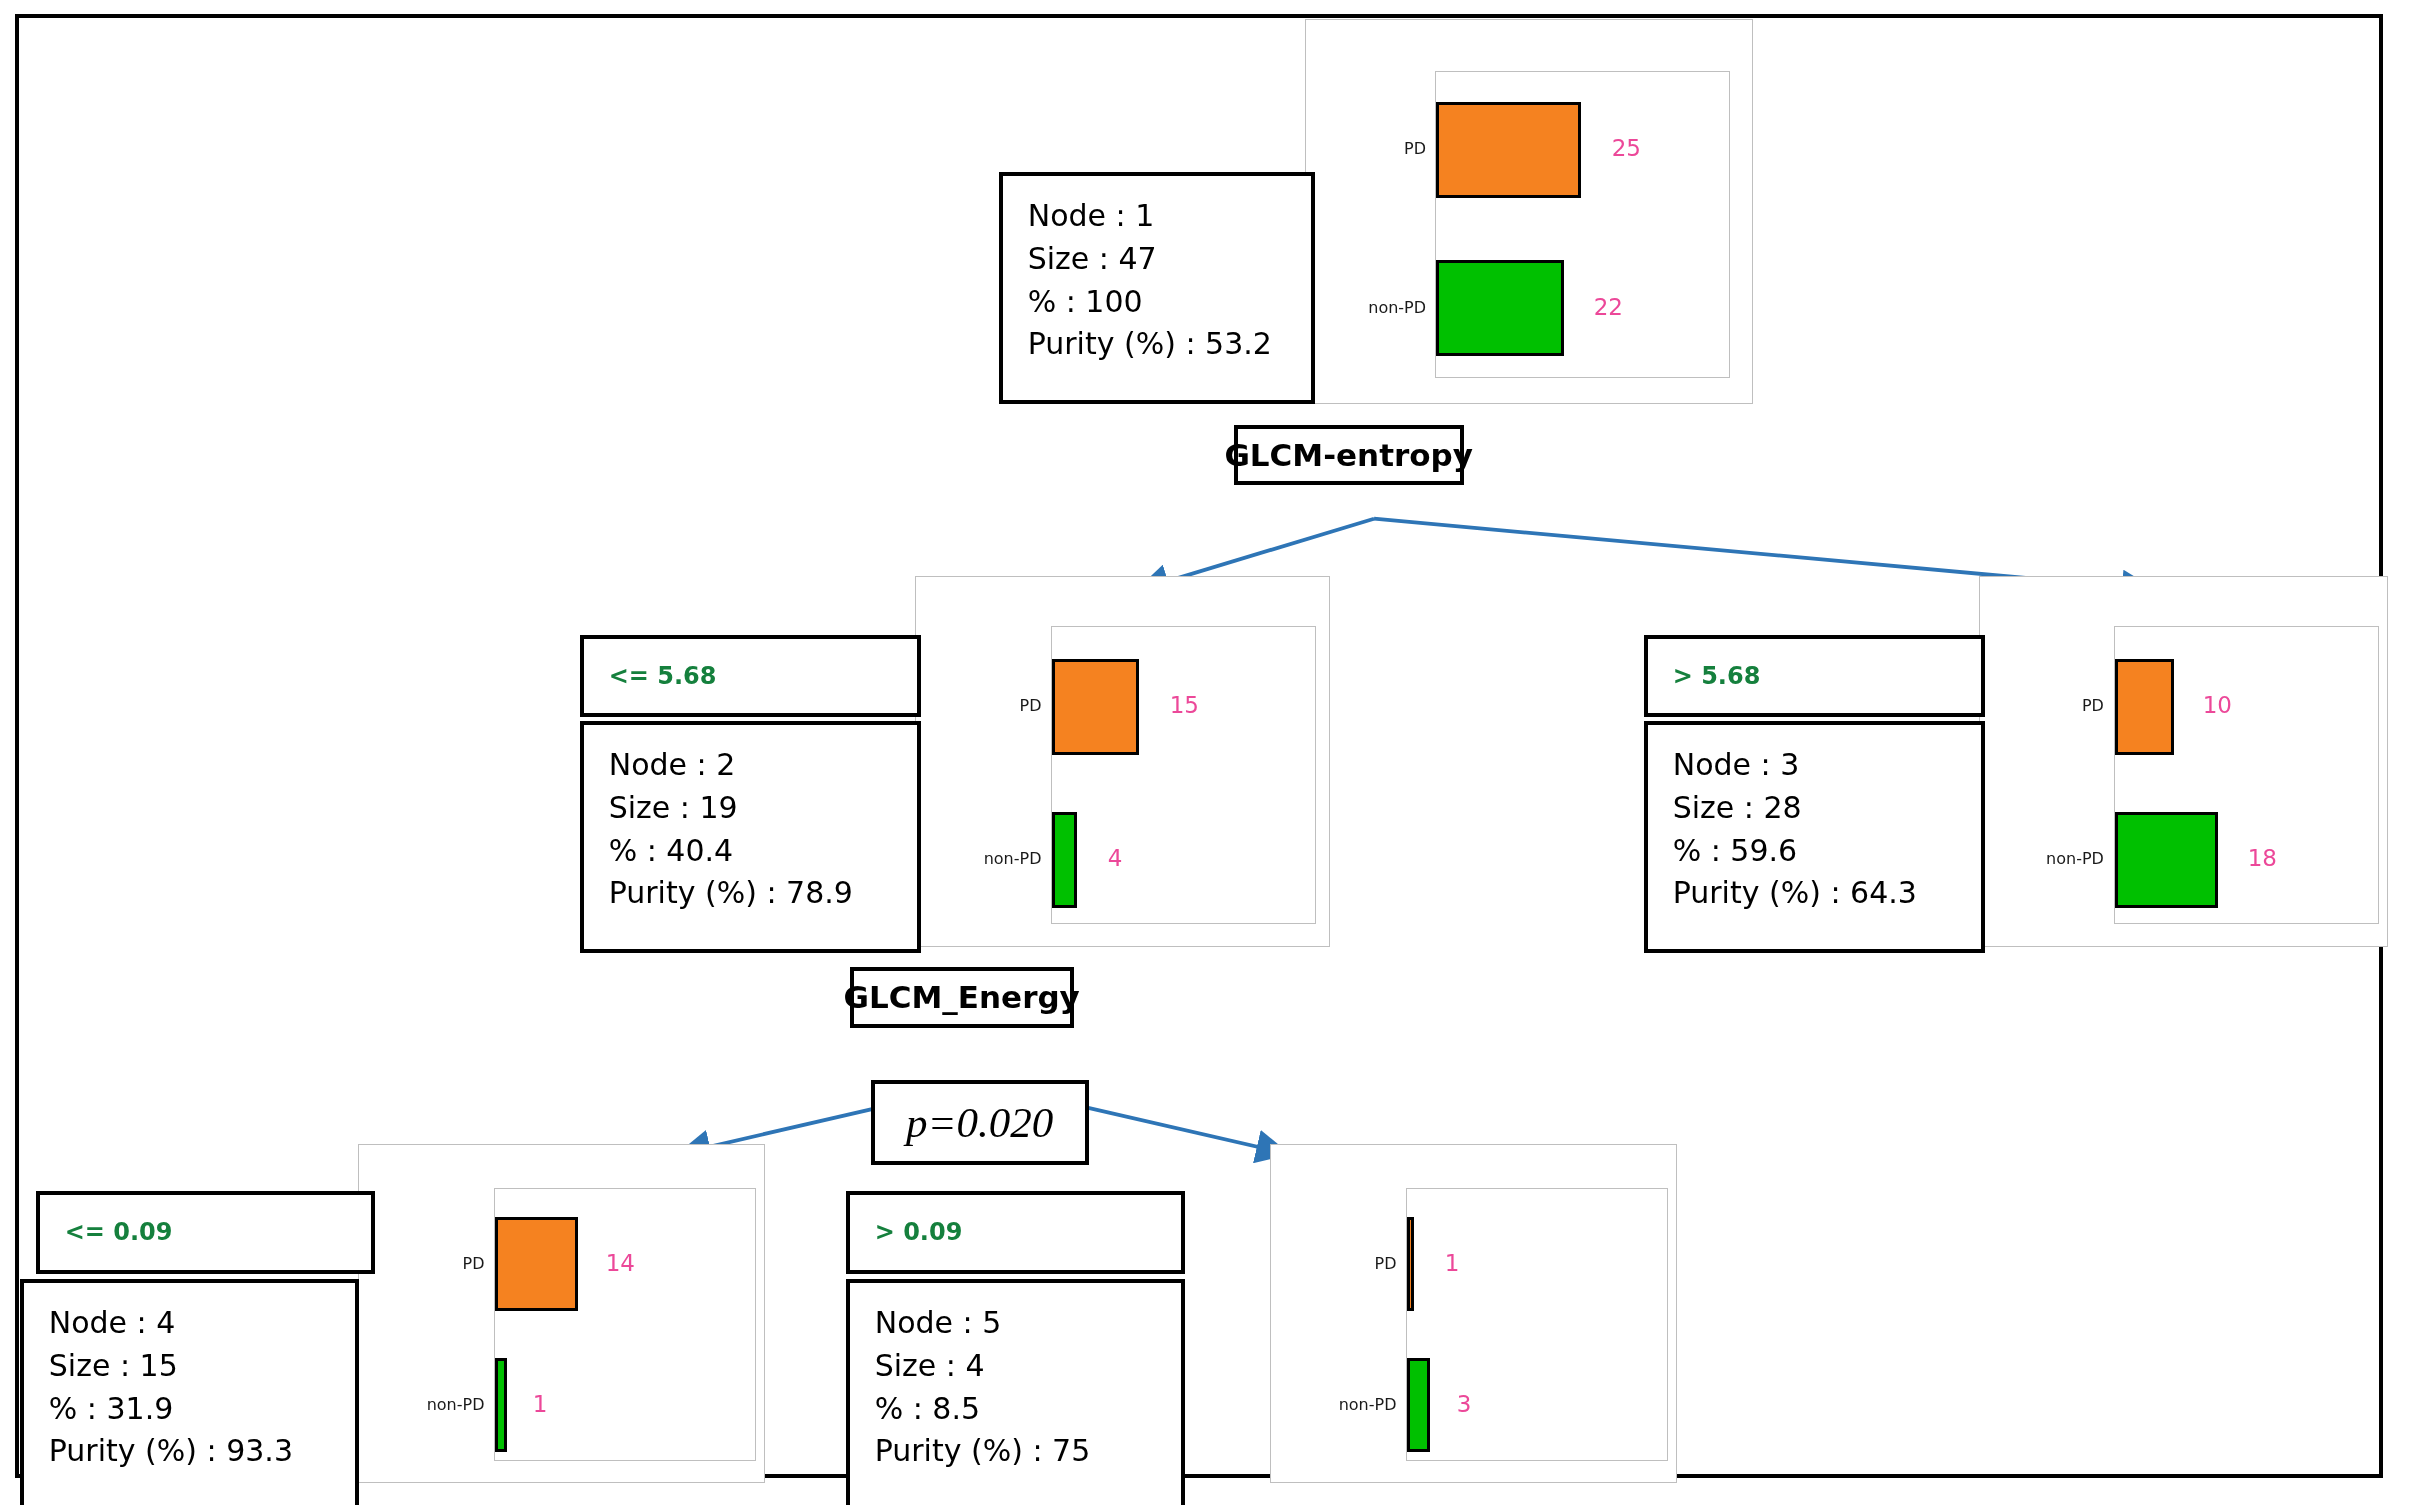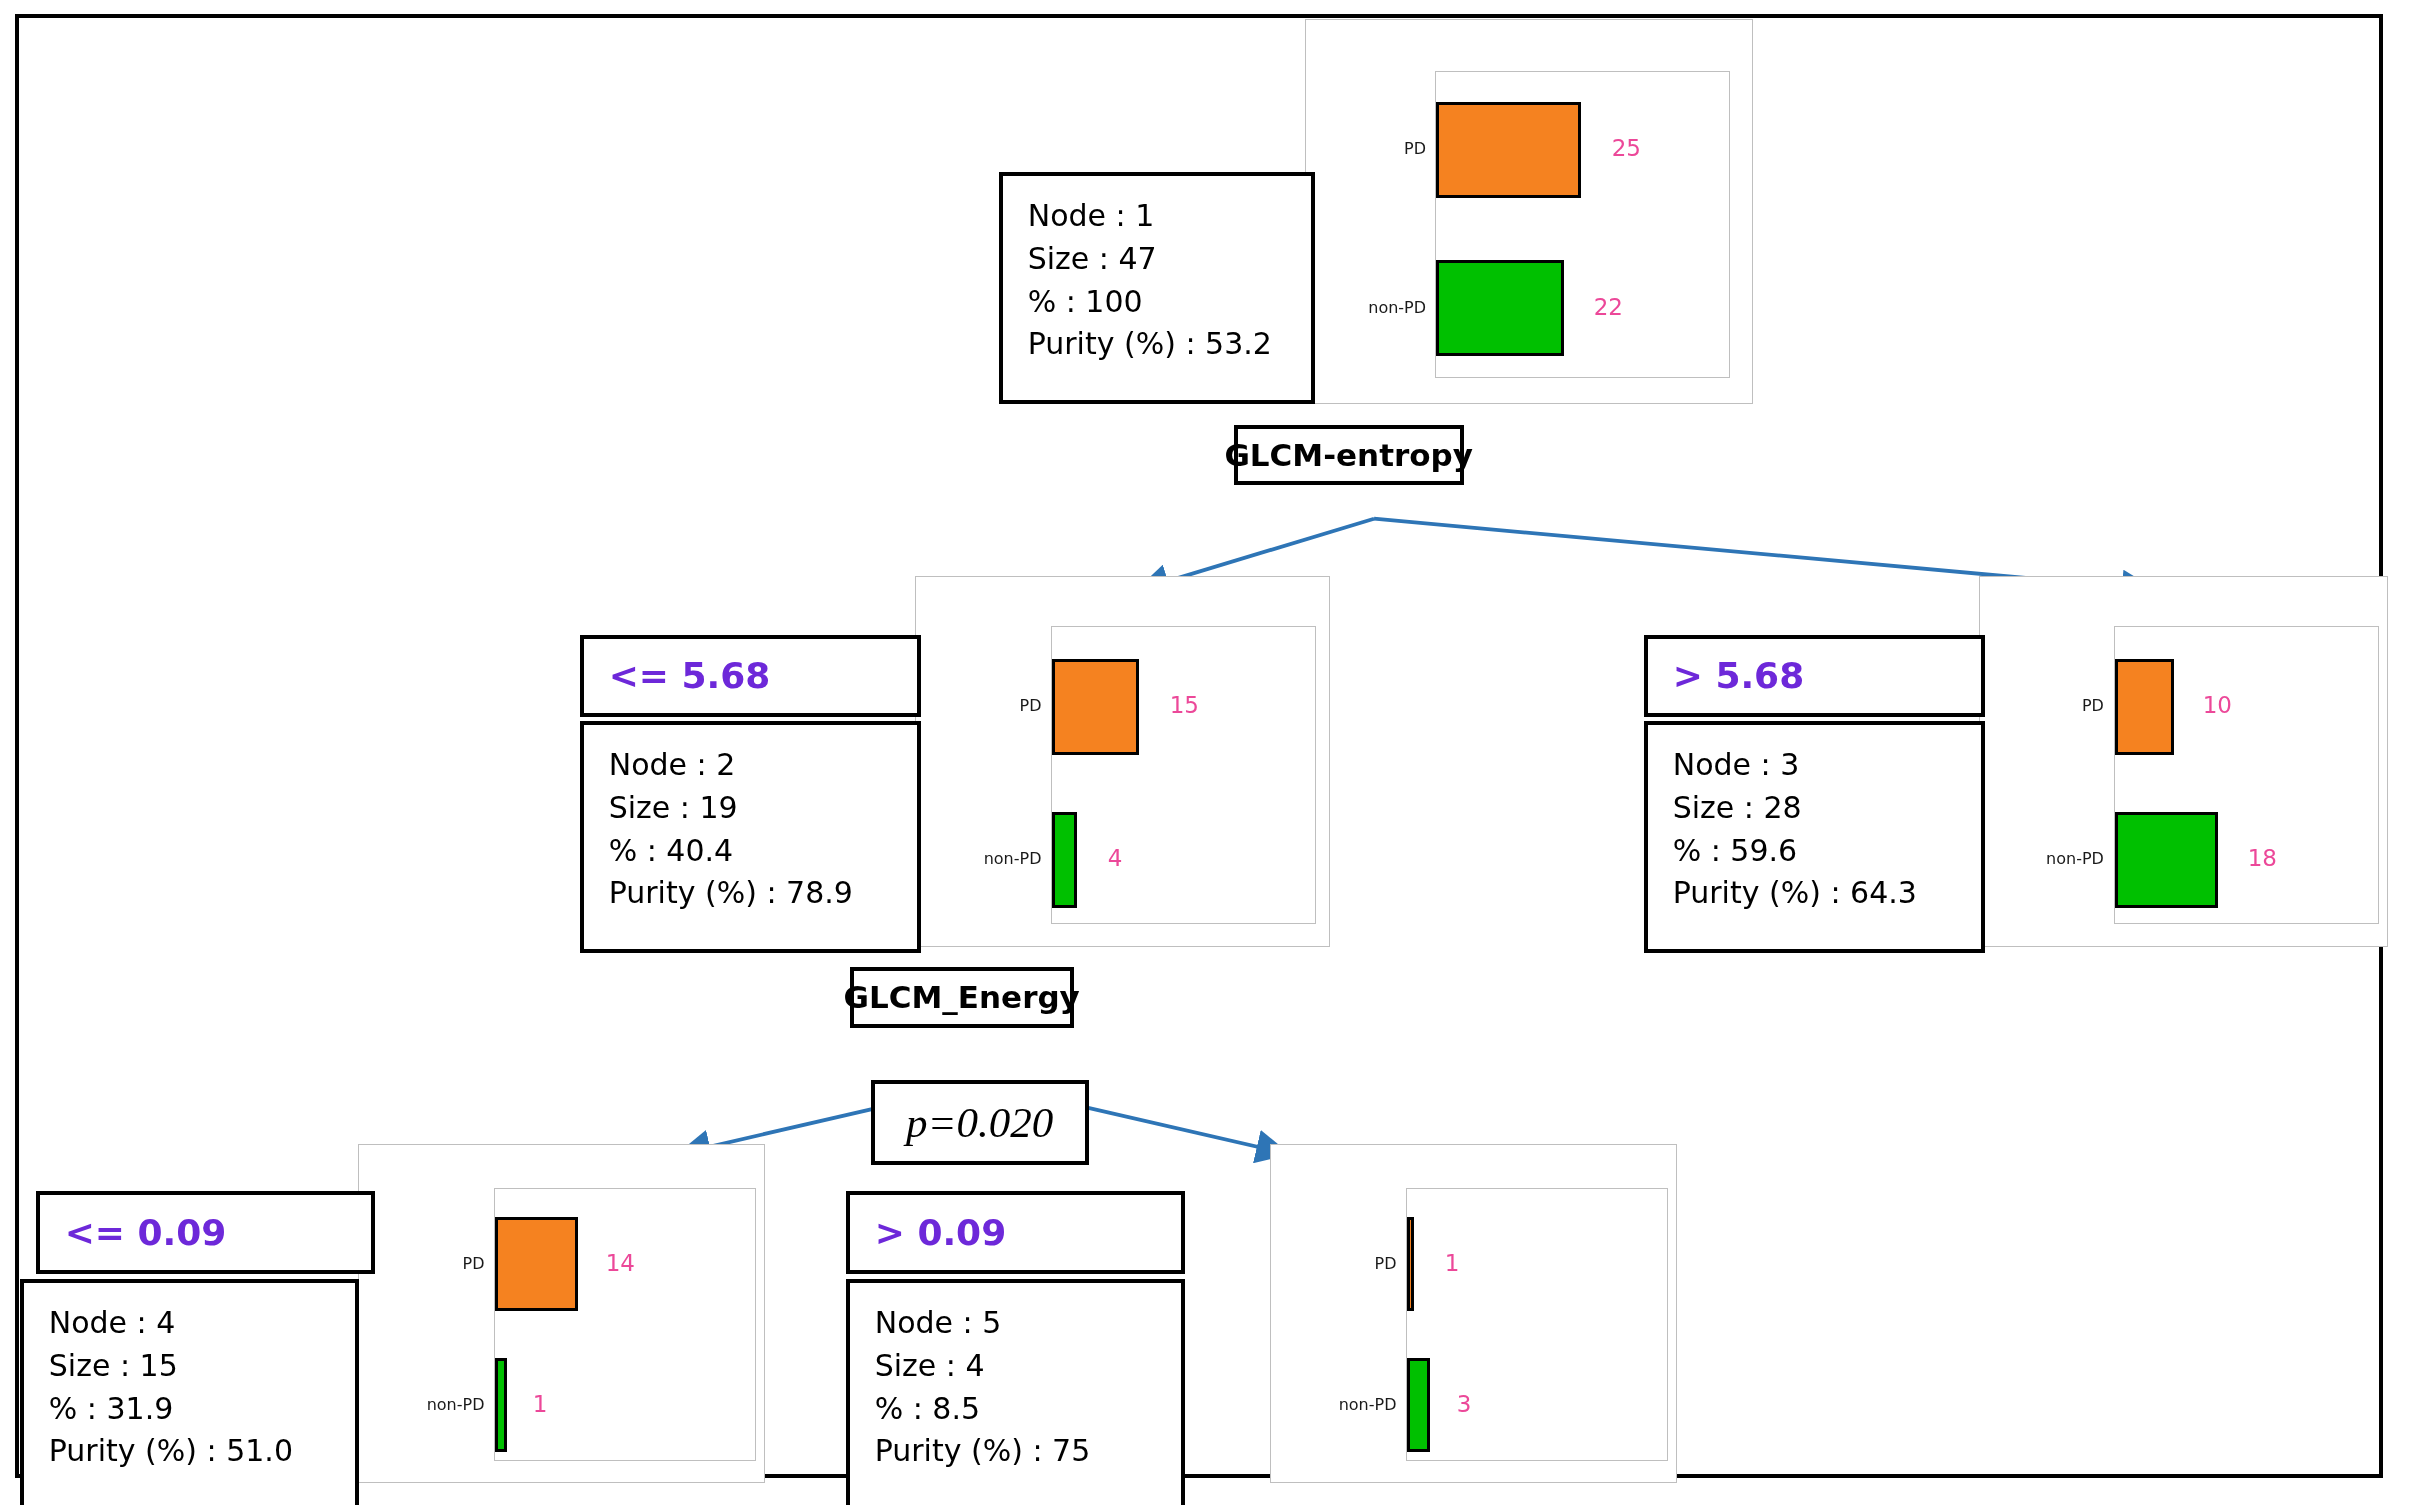--- a/index.html
+++ b/index.html
@@ -94,22 +94,22 @@
     box-sizing: border-box;
     border: 4.9px solid #000000;
     background: #ffffff;
     display: flex;
     align-items: center;
     padding-left: 25px;
   }
   .cond-text {
     font-family: "DejaVu Sans", sans-serif;
     font-weight: bold;
-    font-size: 36px;
-    color: #6d28d9;
+    font-size: 24px;
+    color: #15803d;
     white-space: nowrap;
   }
 
   
   .split-label {
     position: absolute;
     box-sizing: border-box;
     border: 4.9px solid #000000;
     background: #ffffff;
     display: flex;
@@ -265,21 +265,21 @@
     </div>
 
     <div class="cond-box" style="left:17px; top:1173px; width:339px; height:83px;">
       <span class="cond-text">&lt;= 0.09</span>
     </div>
 
     <div class="info-box" style="left:1.1px; top:1261px; width:339px; height:232px;">
       <div class="info-line">Node : 4</div>
       <div class="info-line">Size : 15</div>
       <div class="info-line">% : 31.9</div>
-      <div class="info-line">Purity (%) : 51.0</div>
+      <div class="info-line">Purity (%) : 93.3</div>
     </div>
 
     <div class="chart-panel" style="left:1251px; top:1126px; width:407px; height:339px;">
       <div class="plot-frame" style="left:135px; top:43px; width:262px; height:273px;">
         <div class="bar pd" style="left:0px; top:28px; width:7.6px; height:94px;"></div>
         <div class="bar npd" style="left:0px; top:169px; width:23px; height:94px;"></div>
       </div>
       <span class="bar-cat-label" style="left:9.8px; top:118px; width:116px;">PD</span>
       <span class="bar-val-label" style="left:174px; top:118px;">1</span>
       <span class="bar-cat-label" style="left:9.8px; top:259px; width:116px;">non-PD</span>

